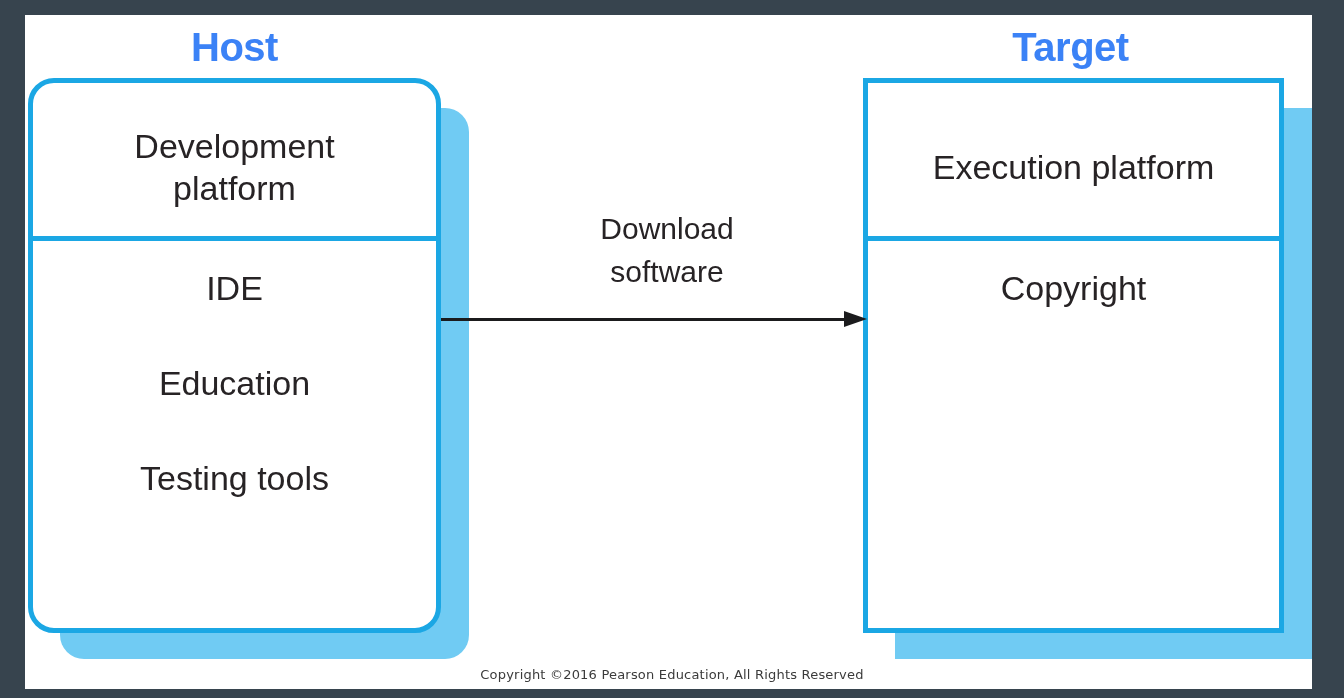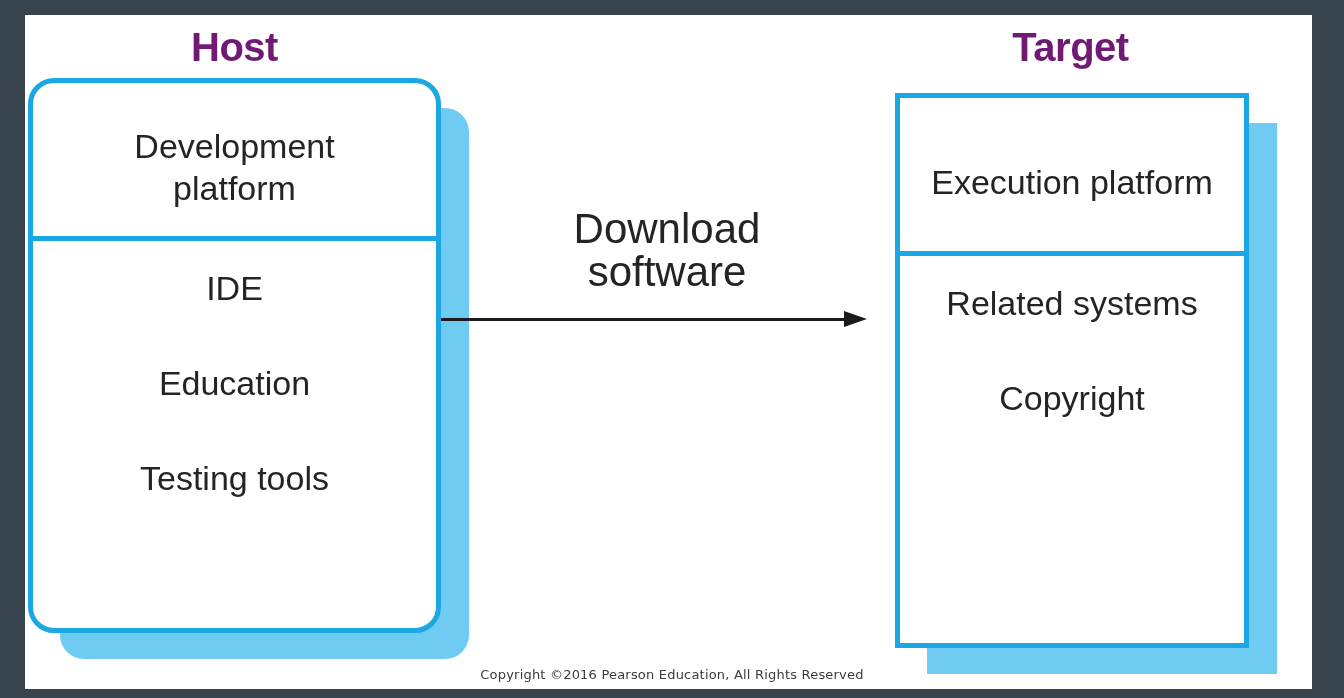--- a/index.html
+++ b/index.html
@@ -27,38 +27,38 @@
     background:#ffffff;
   }
   .col-title{
     position:absolute;
     top:10px;
     height:44px;
     text-align:center;
     font-size:40px;
     font-weight:800;
     letter-spacing:-0.5px;
-    color:#701a75;
+    color:#3b82f6;
     line-height:44px;
   }
   .host-title{left:3px;width:413px;}
   .target-title{left:838px;width:415px;}
   .diagram-box{
     position:absolute;
     top:63px;
     height:555px;
     background:#ffffff;
     border:5px solid var(--accent);
     box-sizing:border-box;
     box-shadow:30px 28px 0 -2px var(--shadow);
     display:flex;
     flex-direction:column;
   }
   .host-box{left:3px;width:413px;border-radius:26px;}
-  .target-box{left:870px;width:354px;margin-top:15px;}
+  .target-box{left:838px;width:421px;}
   .box-top{
     height:158px;
     flex:0 0 158px;
     border-bottom:5px solid var(--accent);
     box-sizing:border-box;
     display:flex;
     align-items:center;
     justify-content:center;
     text-align:center;
     padding-top:14px;
@@ -82,21 +82,21 @@
     font-size:34px;
     color:var(--ink);
     text-align:center;
   }
   .arrow-label{
     position:absolute;
     left:522px;
     top:192px;
     width:240px;
     text-align:center;
-    font-size:42px;
+    font-size:30px;
     line-height:43px;
     color:var(--ink);
   }
   .arrow{
     position:absolute;
     left:416px;
     top:296px;
     width:426px;
     height:17px;
   }
@@ -145,21 +145,20 @@
         <div class="box-item">Education</div>
         <div class="box-item">Testing tools</div>
       </div>
     </div>
 
     <div class="diagram-box target-box">
       <div class="box-top">
         <span class="platform-label">Execution platform</span>
       </div>
       <div class="box-body">
-        <div class="box-item">Related systems</div>
         <div class="box-item">Copyright</div>
       </div>
     </div>
 
     <div class="arrow-label">Download software</div>
 
     <div class="arrow">
       <span class="arrow-line"></span>
       <span class="arrow-head"></span>
     </div>

